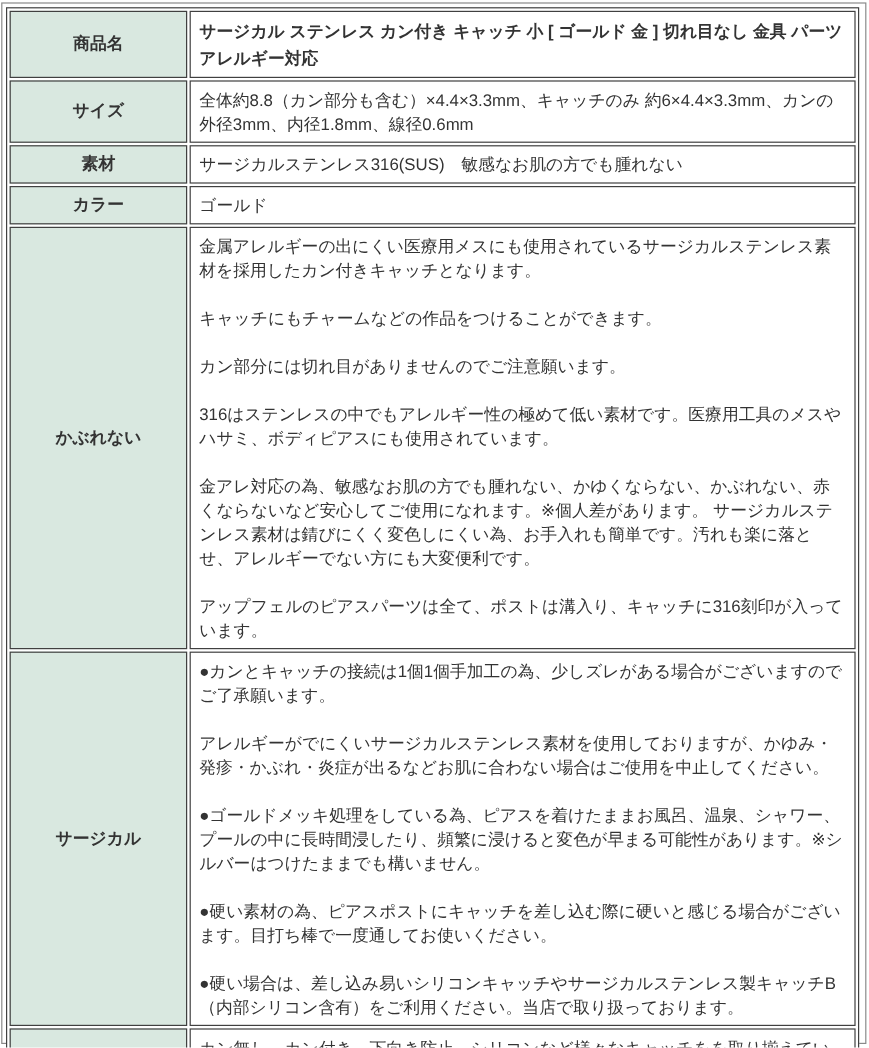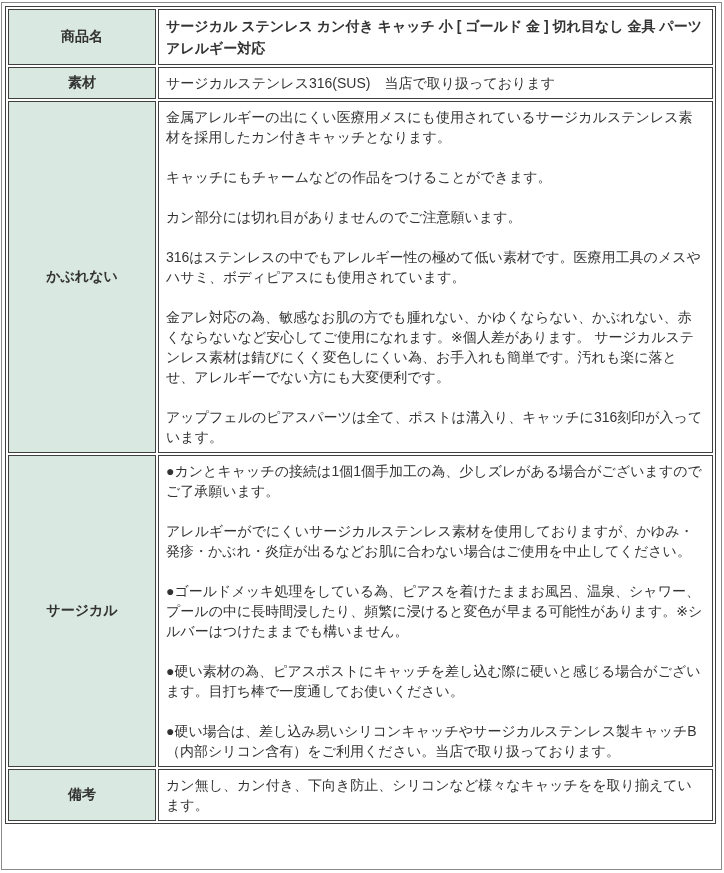--- a/index.html
+++ b/index.html
@@ -35,22 +35,30 @@
 <body>
 
 <div class="outer-frame">
   <table class="spec">
     <tbody>
       <tr class="bold-row">
         <th class="label-cell">商品名</th>
         <td class="value-cell">サージカル ステンレス カン付き キャッチ 小 [ ゴールド 金 ] 切れ目なし 金具 パーツ アレルギー対応</td>
       </tr>
       <tr>
+        <th class="label-cell">サイズ</th>
+        <td class="value-cell">全体約8.8（カン部分も含む）×4.4×3.3mm、キャッチのみ 約6×4.4×3.3mm、カンの外径3mm、内径1.8mm、線径0.6mm</td>
+      </tr>
+      <tr>
         <th class="label-cell">素材</th>
-        <td class="value-cell">サージカルステンレス316(SUS)　当店で取り扱っております</td>
+        <td class="value-cell">サージカルステンレス316(SUS)　敏感なお肌の方でも腫れない</td>
+      </tr>
+      <tr>
+        <th class="label-cell">カラー</th>
+        <td class="value-cell">ゴールド</td>
       </tr>
       <tr>
         <th class="label-cell">かぶれない</th>
         <td class="value-cell">金属アレルギーの出にくい医療用メスにも使用されているサージカルステンレス素材を採用したカン付きキャッチとなります。
 
 キャッチにもチャームなどの作品をつけることができます。
 
 カン部分には切れ目がありませんのでご注意願います。
 
 316はステンレスの中でもアレルギー性の極めて低い素材です。医療用工具のメスやハサミ、ボディピアスにも使用されています。

